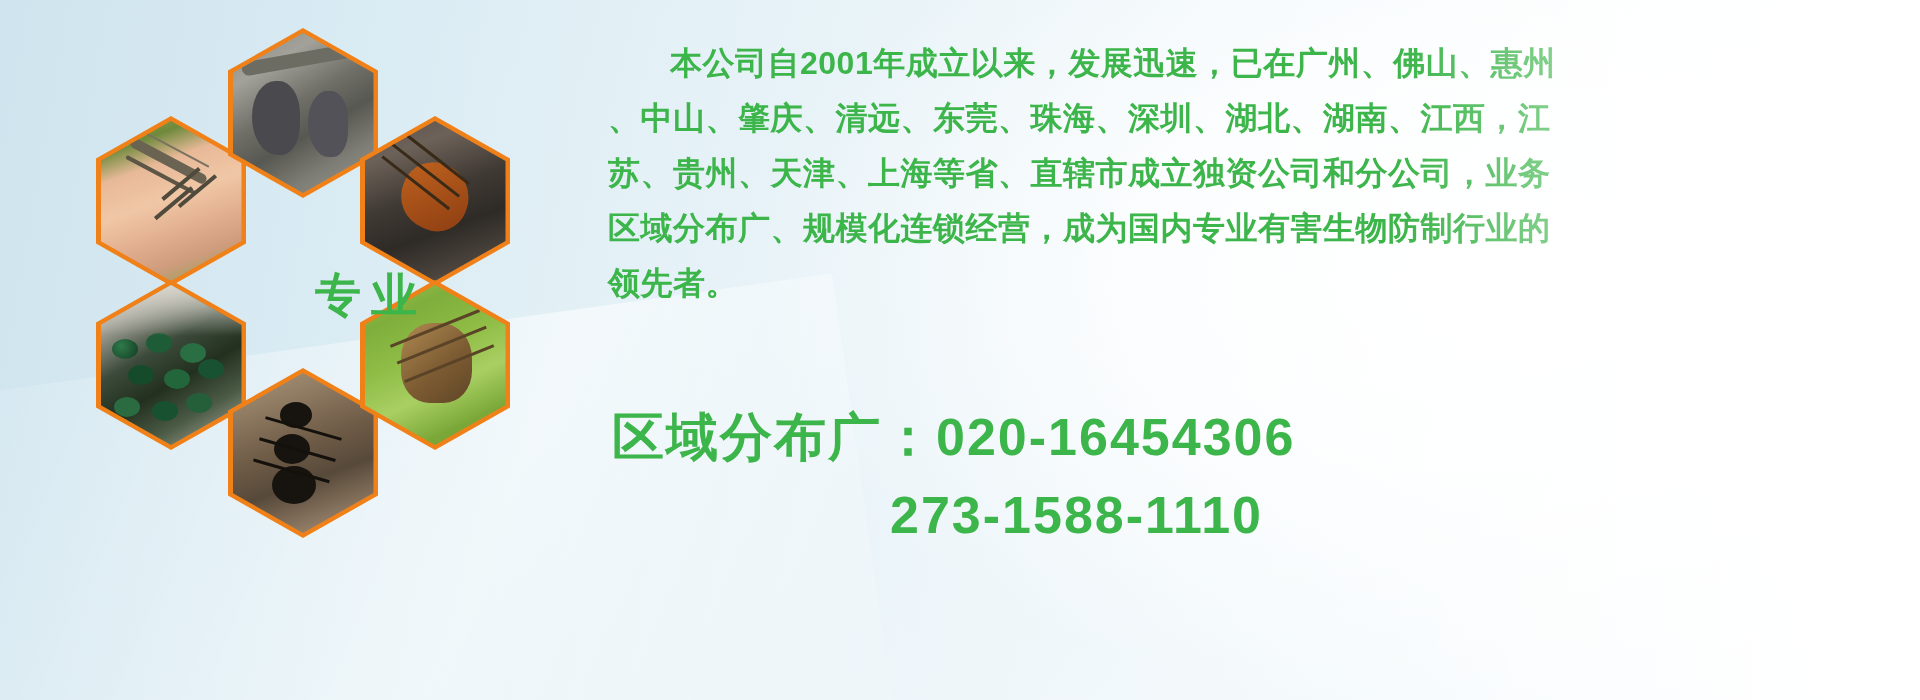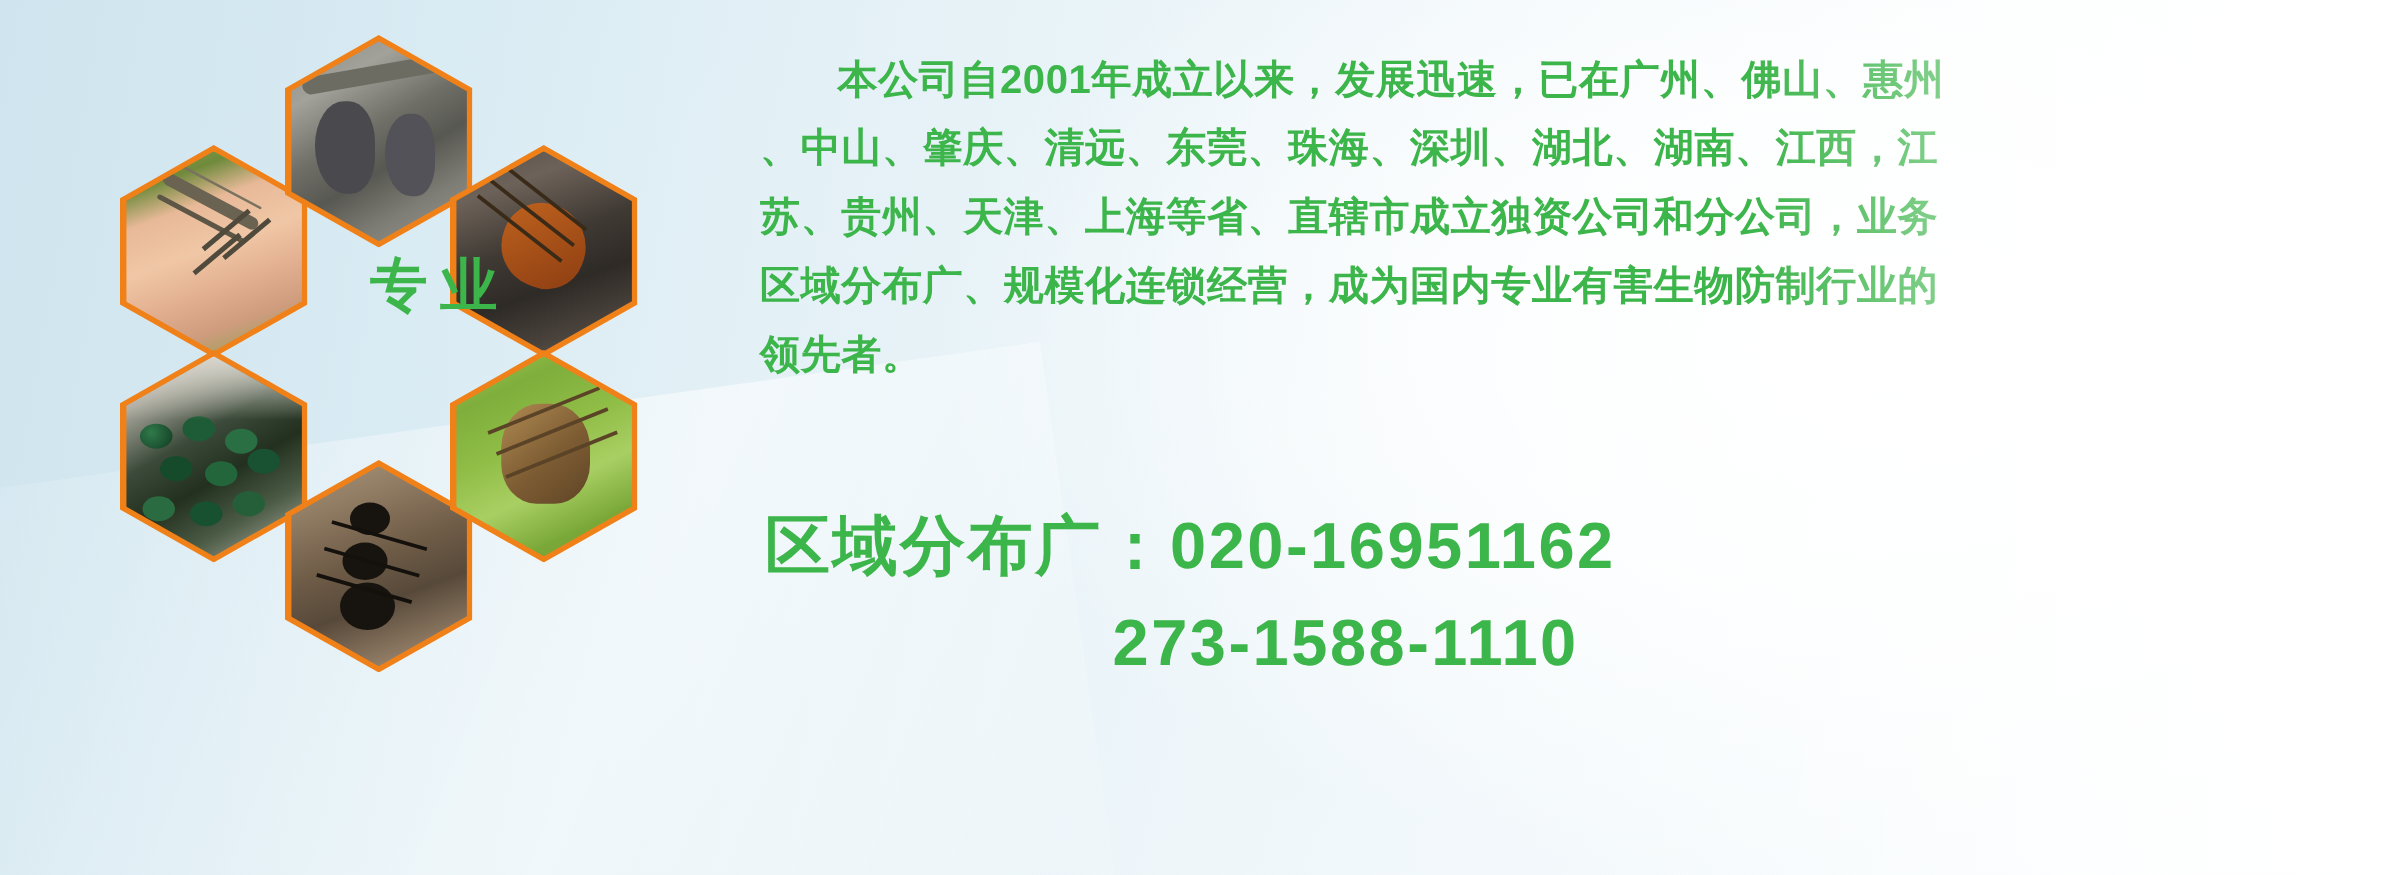--- a/index.html
+++ b/index.html
@@ -68,21 +68,21 @@
     box-shadow:-4px 34px 0 2px #17140f, -2px 70px 0 6px #17140f;}
   .ph-ant:after{content:"";position:absolute;left:22%;top:34%;width:56%;height:3px;background:#14110d;transform:rotate(16deg);box-shadow:0 22px 0 0 #14110d, 0 44px 0 0 #14110d;}
 
   
   .ph-bug{background:linear-gradient(155deg,#9dc34e 0%,#7fae3c 20%,#8fbd46 42%,#a9cf63 62%,#7aa838 82%,#6f9c33 100%);}
   .ph-bug:before{content:"";position:absolute;left:26%;top:24%;width:50%;height:50%;background:linear-gradient(140deg,#b08a52,#7d5c33 55%,#5f4526);border-radius:44% 44% 40% 40%;}
   .ph-bug:after{content:"";position:absolute;left:16%;top:26%;width:68%;height:3px;background:#5a4326;transform:rotate(-22deg);box-shadow:0 18px 0 0 #5a4326, 0 38px 0 0 #5a4326;}
 
   .hex-center-label{
     position:absolute;left:171px;top:192px;width:160px;height:190px;
-    display:flex;flex-direction:column;align-items:center;justify-content:flex-start;
+    display:flex;flex-direction:row;align-items:center;justify-content:flex-end;
     z-index:5;pointer-events:none;
   }
   .hex-center-label .ln{
     font-size:46px;font-weight:bold;color:#3cb54a;letter-spacing:10px;
     text-indent:10px;line-height:1.22;font-family:"Liberation Sans","DejaVu Sans",sans-serif;
   }
 
   
   .body-copy{
     position:absolute;left:608px;top:36px;width:1300px;
@@ -148,17 +148,17 @@
 
   <div class="body-copy">
     <div class="line indent">本公司自2001年成立以来，发展迅速，已在广州、佛山、惠州</div>
     <div class="line">、中山、肇庆、清远、东莞、珠海、深圳、湖北、湖南、江西，江</div>
     <div class="line">苏、贵州、天津、上海等省、直辖市成立独资公司和分公司，业务</div>
     <div class="line">区域分布广、规模化连锁经营，成为国内专业有害生物防制行业的</div>
     <div class="line">领先者。</div>
   </div>
 
   <div class="contact">
-    <div class="row"><span>区域分布广：</span><span>020-16951162</span></div>
+    <div class="row"><span>区域分布广：</span><span>020-16454306</span></div>
     <div class="row second"><span>273-1588-1110</span></div>
   </div>
 
 </div>
 
 </body></html>

